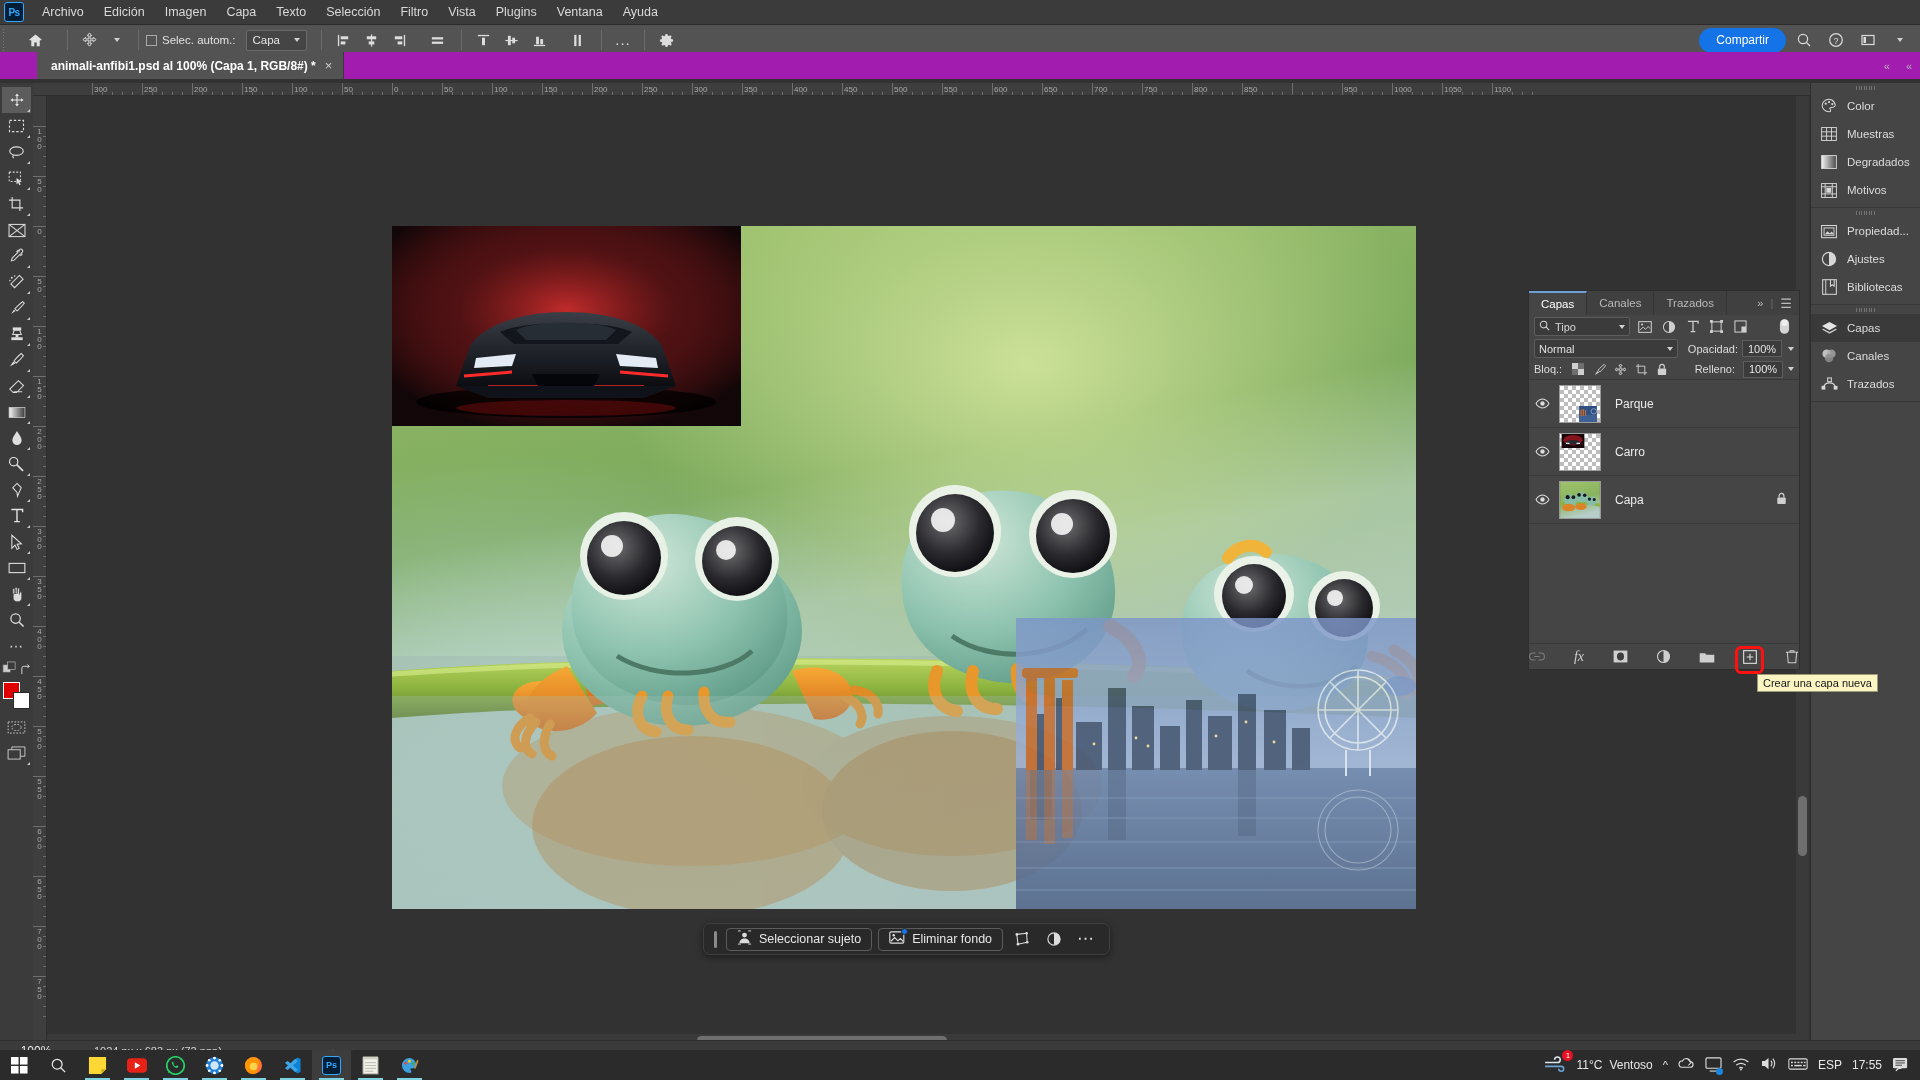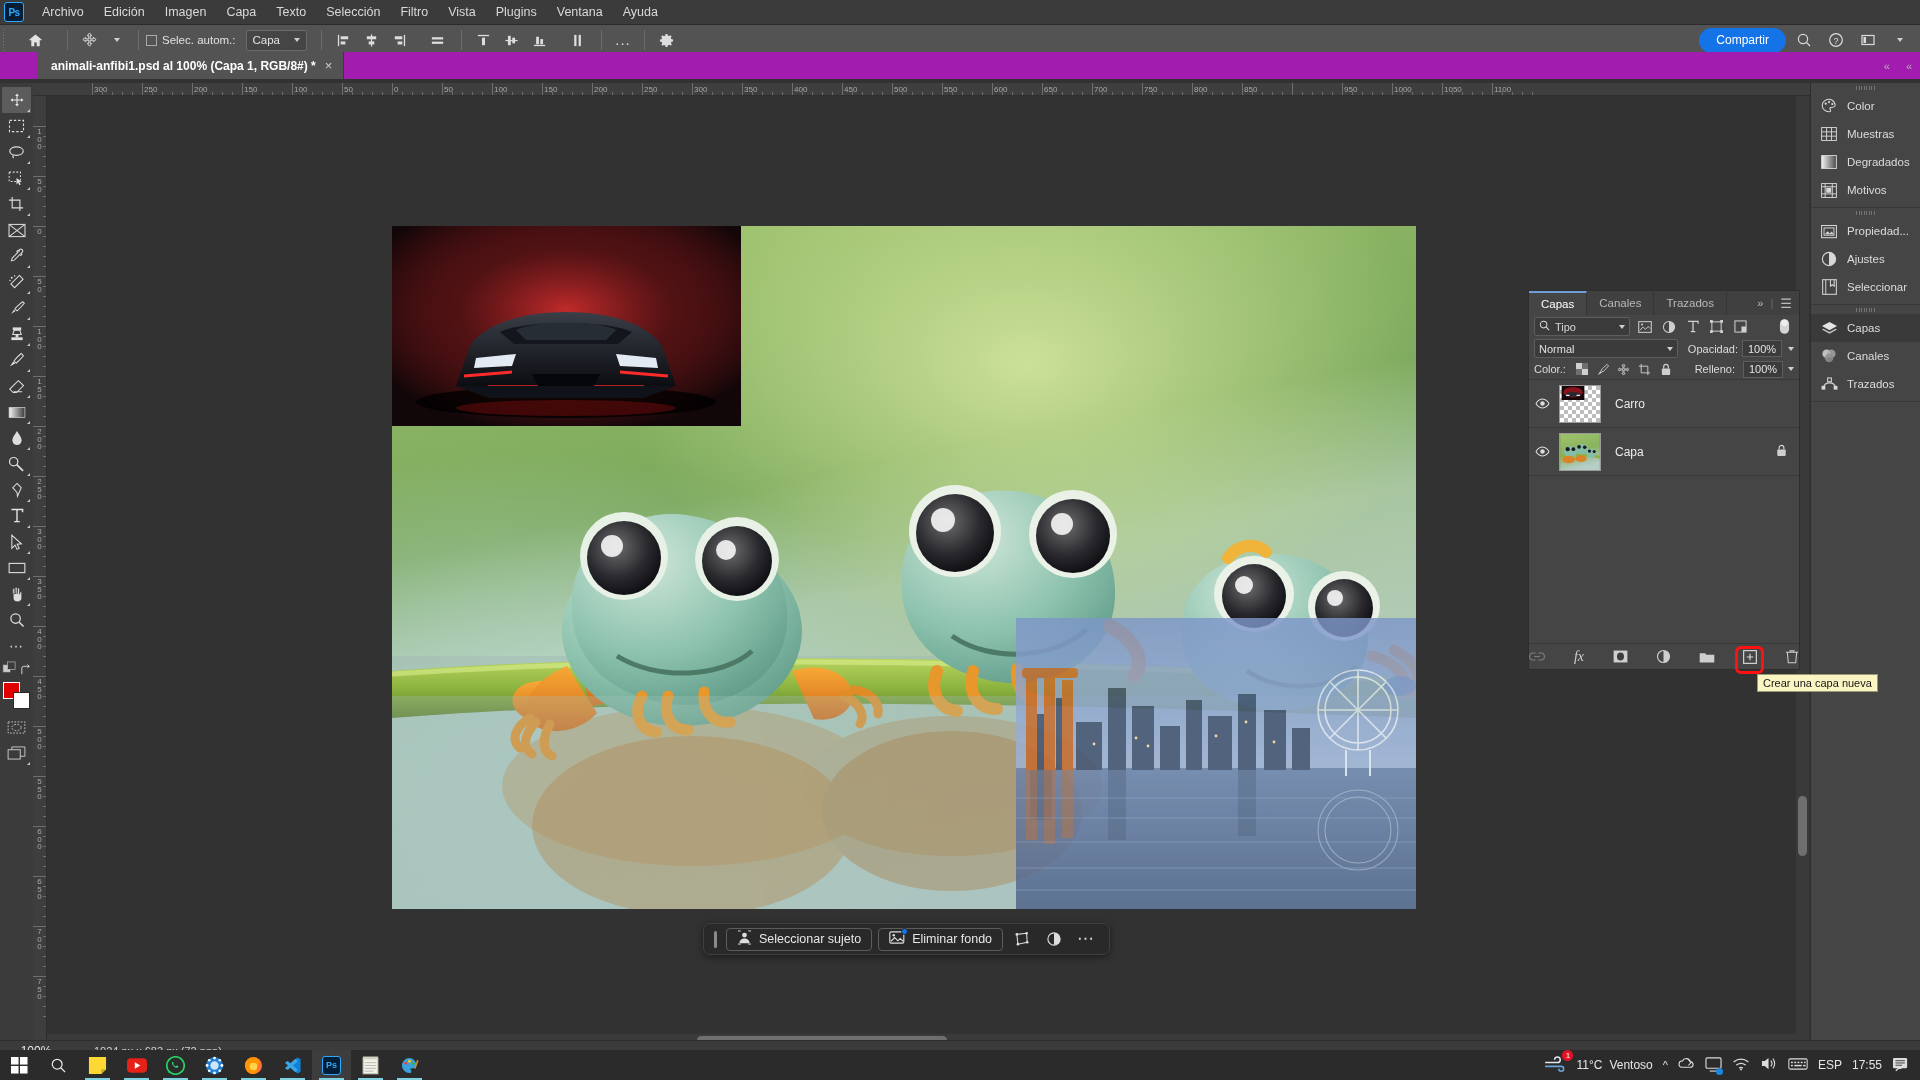--- a/index.html
+++ b/index.html
@@ -1137,21 +1137,21 @@
             <span>Ajustes</span>
           </div>
           <div class="dock-row">
             <span class="dock-ico">
               <svg width="15" height="16" viewBox="0 0 16 17">
                 <rect x="0.7" y="0.7" width="14.6" height="15.6" fill="none" stroke="#d7d7d7" stroke-width="1.1"></rect>
                 <path d="M4 0.7v15.6" stroke="#d7d7d7" stroke-width="1"></path>
                 <path d="M9 0.7v7l2-1.6 2 1.6v-7" fill="none" stroke="#d7d7d7" stroke-width="1.1"></path>
               </svg>
             </span>
-            <span>Seleccionar</span>
+            <span>Bibliotecas</span>
           </div>
         </div>
         <div class="dock-group">
           <div class="dock-grip">
             <i></i>
             <i></i>
             <i></i>
             <i></i>
             <i></i>
             <i></i>
@@ -1260,21 +1260,21 @@
       <div class="lp-blend">
         <span>Normal</span>
         <span class="caret"></span>
       </div>
       <span style="margin-left:6px;color:#dcdcdc">Opacidad:</span>
       <div class="lp-numbox">100%</div>
       <span class="caret" style="margin-left:2px"></span>
     </div>
 
     <div class="lp-lockrow">
-      <span style="color:#dcdcdc;margin-right:4px">Color.:</span>
+      <span style="color:#dcdcdc;margin-right:4px">Bloq.:</span>
       <div class="lock-ic">
         <svg width="12" height="12" viewBox="0 0 12 12">
             <rect width="6" height="6" fill="#cfcfcf"></rect>
             <rect x="6" y="6" width="6" height="6" fill="#cfcfcf"></rect>
             <rect x="6" width="6" height="6" fill="#6e6e6e"></rect>
             <rect y="6" width="6" height="6" fill="#6e6e6e"></rect>
           </svg>
       </div>
       <div class="lock-ic">
         <svg width="13" height="13" viewBox="0 0 14 14">
@@ -1297,20 +1297,43 @@
             <rect x="2" y="6" width="9" height="7" rx="1" fill="#cfcfcf"></rect>
             <path d="M4 6V4a2.5 2.5 0 0 1 5 0v2" fill="none" stroke="#cfcfcf" stroke-width="1.3"></path>
           </svg>
       </div>
       <span style="margin-left:auto;color:#dcdcdc;margin-right:5px">Relleno:</span>
       <div class="lp-numbox">100%</div>
       <span class="caret" style="margin-left:2px"></span>
     </div>
 
     <div class="layer-list" id="layer-list">
+        <div class="layer-row">
+          <div class="eye">
+            <svg width="15" height="11" viewBox="0 0 16 12">
+              <path d="M8 1C4 1 1.4 5 1 6c.4 1 3 5 7 5s6.6-4 7-5c-.4-1-3-5-7-5" fill="none" stroke="#dcdcdc" stroke-width="1.1"></path>
+              <circle cx="8" cy="6" r="2.4" fill="#dcdcdc"></circle>
+            </svg>
+          </div>
+          <div class="thumb">
+            <svg width="40" height="36" viewBox="0 0 40 36" style="position:absolute;right:0;bottom:0;width:24px;height:16px">
+              <rect width="40" height="36" fill="#2d4f82"></rect>
+              <rect y="20" width="40" height="16" fill="#3f6296"></rect>
+              <g fill="#c86a2a">
+                <rect x="3" y="8" width="3" height="14"></rect>
+                <rect x="8" y="7" width="3" height="15"></rect>
+                <rect x="13" y="9" width="3" height="13"></rect>
+              </g>
+              <g stroke="#e9eef8" stroke-width="1" fill="none">
+                <circle cx="33" cy="12" r="6"></circle>
+              </g>
+            </svg>
+          </div>
+          <div class="layer-name">Parque</div>
+        </div>
         <div class="layer-row">
           <div class="eye">
             <svg width="15" height="11" viewBox="0 0 16 12">
               <path d="M8 1C4 1 1.4 5 1 6c.4 1 3 5 7 5s6.6-4 7-5c-.4-1-3-5-7-5" fill="none" stroke="#dcdcdc" stroke-width="1.1"></path>
               <circle cx="8" cy="6" r="2.4" fill="#dcdcdc"></circle>
             </svg>
           </div>
           <div class="thumb">
             <svg width="26" height="16" viewBox="0 0 26 16" style="position:absolute;left:0;top:0;width:26px;height:14px">
               <rect width="26" height="16" fill="#17070a"></rect>

